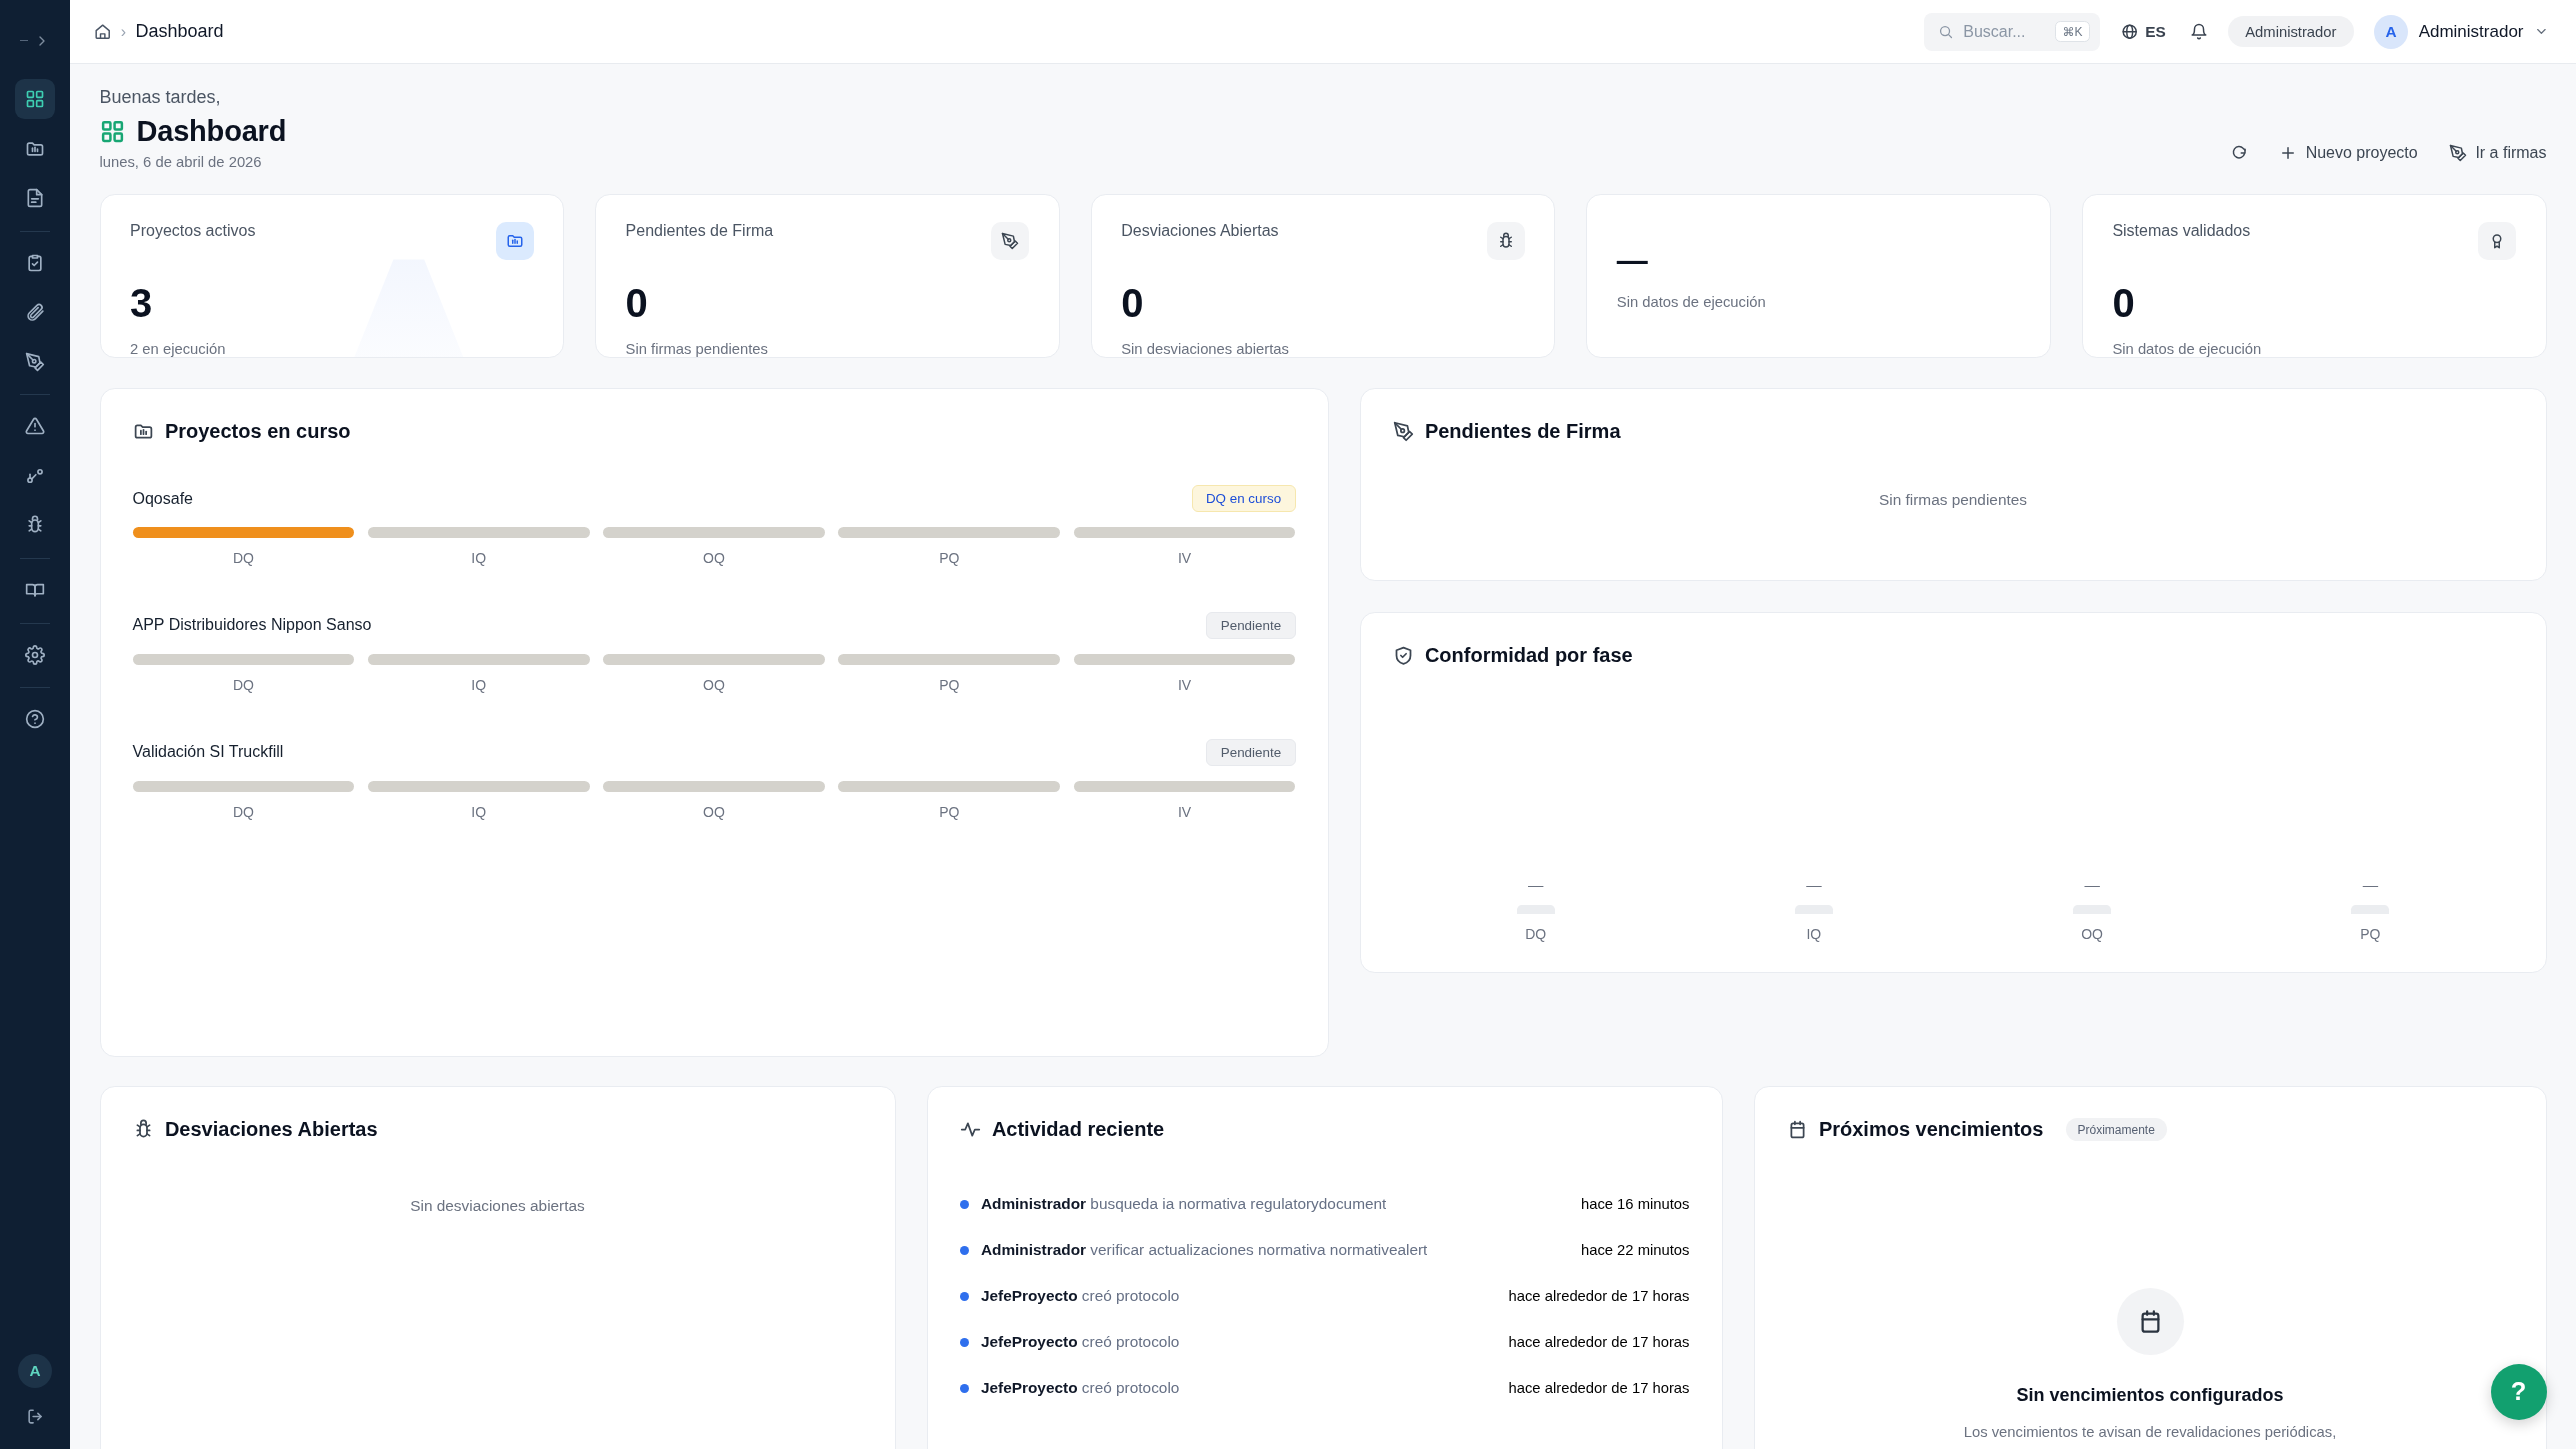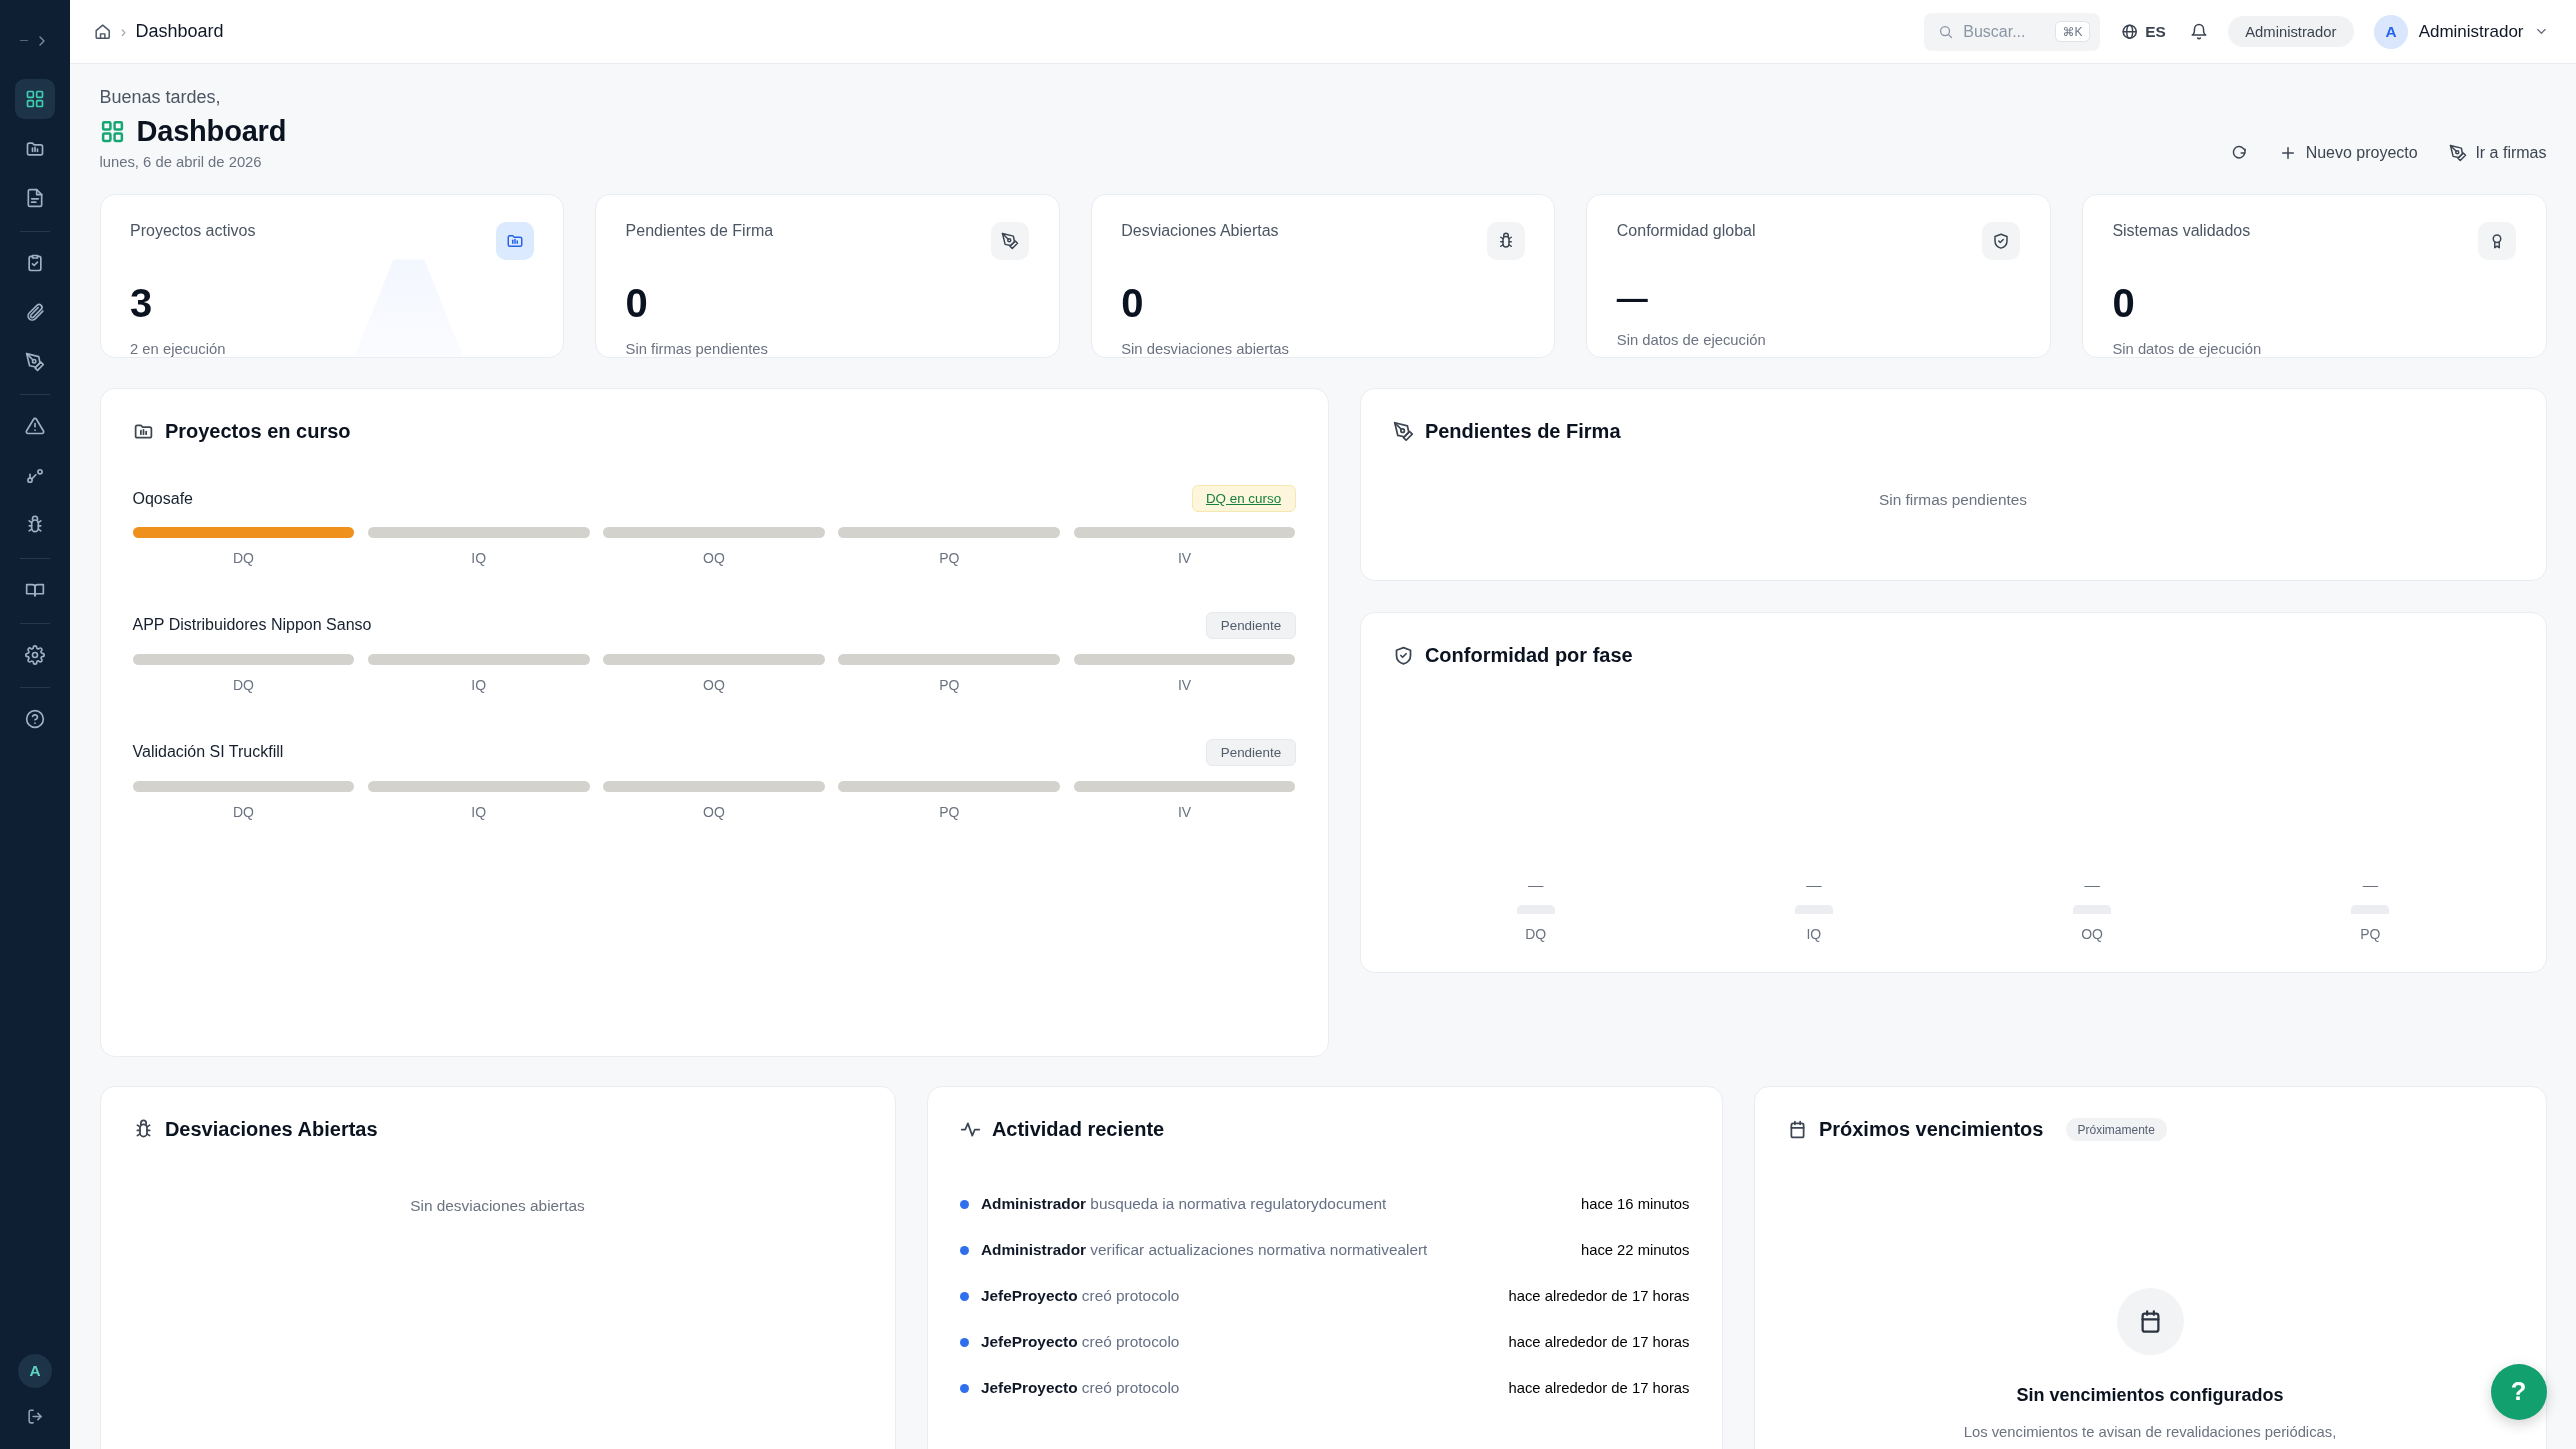--- a/index.html
+++ b/index.html
@@ -153,21 +153,21 @@
   }
 
   
   .proj-card { position: relative; overflow: hidden; height: 669px; }
   .projects { padding: 42px 32px 0 32px; }
   .proj { margin-bottom: 46px; }
   .proj:last-child { margin-bottom: 0; }
   .proj-top { display: flex; align-items: center; justify-content: space-between; margin-bottom: 14.8px; }
   .proj-name { font-size: 16px; color: #16202e; }
   .badge { font-size: 13.4px; border-radius: 6px; padding: 6px 13.4px; line-height: 1; }
-  .badge.warn { background: #fdf6dd; color: #15803d; border: 0.7px solid #f6e7ae; text-decoration: underline; }
+  .badge.warn { background: #fdf6dd; color: #1d4ed8; border: 0.7px solid #f6e7ae; }
   .badge.idle { background: #f1f2f4; color: #525c6b; border: 0.7px solid #e7e9ed; }
   .phases { display: grid; grid-template-columns: repeat(5, 1fr); gap: 13.4px; }
   .ph-bar { height: 10.7px; border-radius: 670px; background: #d4d2cc; }
   .ph-bar.on { background: #ef8f1c; }
   .ph-lab { text-align: center; font-size: 14px; color: #6b7280; margin-top: 12px; }
 
   
   .midright { display: flex; flex-direction: column; gap: 31px; }
   .sign-card { height: 193px; position: relative; }
   .empty-center {
@@ -484,29 +484,20 @@
                   <path d="M19 7l-3 2M5 7l3 2M19 13h-3M5 13h3M19 19l-3-2M5 19l3-2"></path>
                   <path d="M9 6V4.5a3 3 0 0 1 6 0V6"></path>
                 </svg>
             </div>
           </div>
           <div class="kpi-val">0</div>
           <div class="kpi-sub">Sin desviaciones abiertas</div>
         </div>
 
         <div class="kpi">
-          <div class="kpi-top">
-            <div class="kpi-label">Conformidad global</div>
-            <div class="kpi-ic">
-              <svg viewBox="0 0 24 24" fill="none" stroke="currentColor" stroke-width="2" stroke-linecap="round" stroke-linejoin="round">
-                  <path d="M12 3l8 3v6c0 5-3.4 8.3-8 9.5C7.4 20.3 4 17 4 12V6z"></path>
-                  <polyline points="9 12 11 14 15 10"></polyline>
-                </svg>
-            </div>
-          </div>
           <div class="kpi-val dash">—</div>
           <div class="kpi-sub">Sin datos de ejecución</div>
         </div>
 
         <div class="kpi">
           <div class="kpi-top">
             <div class="kpi-label">Sistemas validados</div>
             <div class="kpi-ic">
               <svg viewBox="0 0 24 24" fill="none" stroke="currentColor" stroke-width="2" stroke-linecap="round" stroke-linejoin="round">
                   <circle cx="12" cy="9" r="5"></circle>

